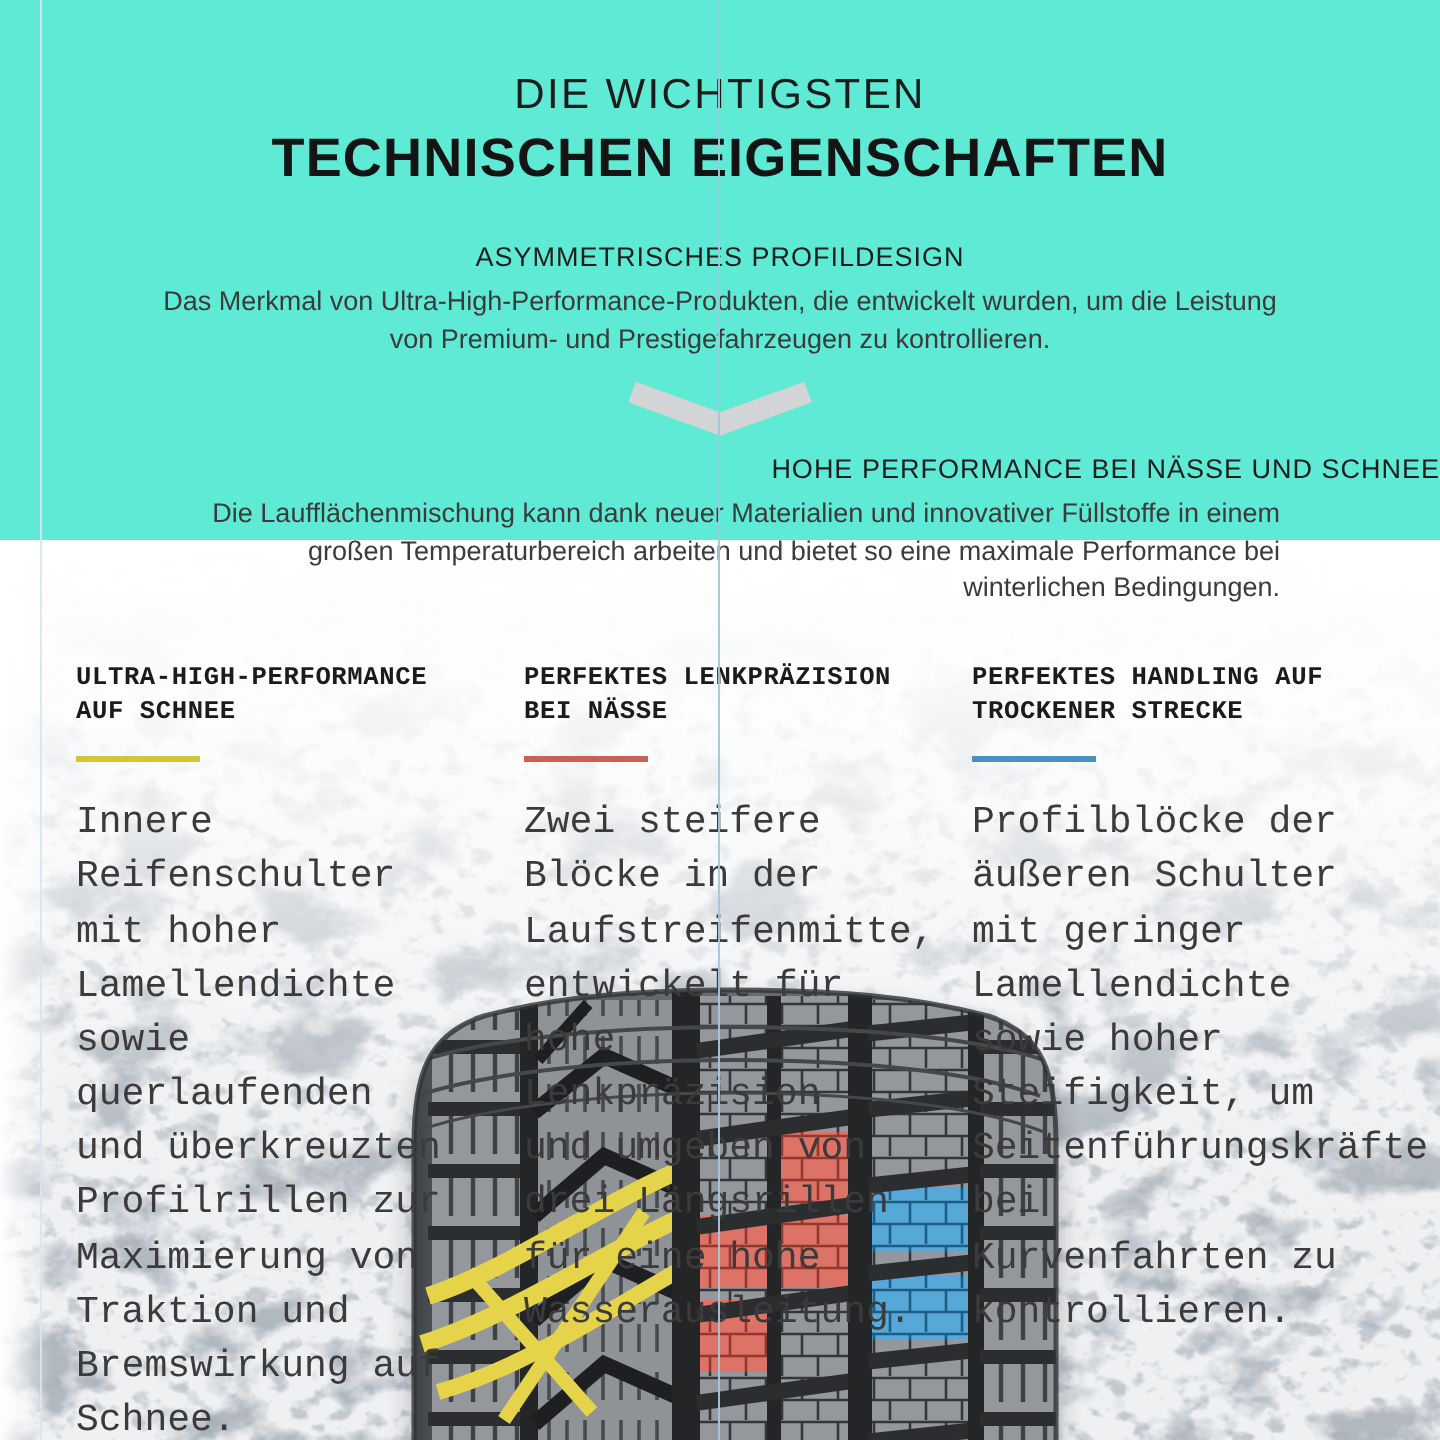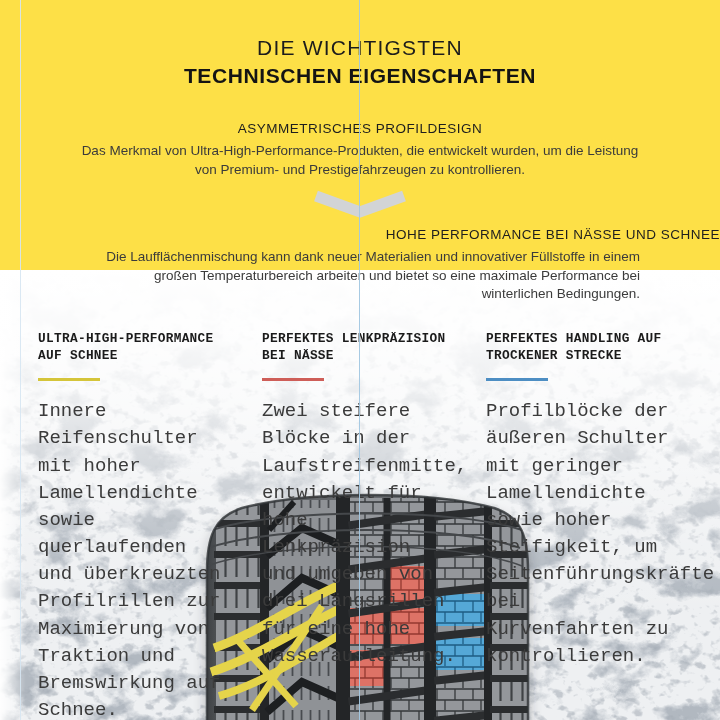--- a/index.html
+++ b/index.html
@@ -1,30 +1,30 @@
 <!DOCTYPE html>
 <html><head>
 <meta charset="utf-8">
 <style>
   * { margin:0; padding:0; box-sizing:border-box; }
   html,body { width:720px; height:720px; }
   body { font-family:"Liberation Sans", sans-serif; background:#ffffff; }
-  .canvas { position:relative; width:720px; height:720px; overflow:hidden; background:#fde047; }
+  .canvas { position:relative; width:720px; height:720px; overflow:hidden; background:#5eead4; }
 
   
   .snow-svg { position:absolute; left:0; top:270px; width:720px; height:450px; }
   .tire-svg { position:absolute; left:0; top:490px; width:720px; height:230px; }
   .vline { position:absolute; top:0; bottom:0; width:1px; z-index:40; }
   .vline.left   { left:20px;  background:#d6e6f2; opacity:.9; }
   .vline.center { left:359px; background:#a2c7e2; opacity:.95; }
 
   
   .header { position:absolute; top:36px; left:0; width:720px; text-align:center; z-index:20; }
   .title1 { font-size:21px; font-weight:400; letter-spacing:1.2px; color:#1c1c1c; }
-  .title2 { font-size:21px; font-weight:700; letter-spacing:0.6px; color:#141414; margin-top:4px; }
+  .title2 { font-size:27px; font-weight:700; letter-spacing:0.6px; color:#141414; margin-top:4px; }
 
   .section { position:absolute; left:0; width:720px; text-align:center; z-index:20; }
   .section.s1 { top:121px; }
   .section.s2 { top:227px;text-align:right; }
   .section-heading { font-size:13.5px; font-weight:400; letter-spacing:0.5px; color:#1e1e1e; }
   .section-body { margin:6px auto 0; max-width:560px; font-size:13.5px; line-height:1.38; color:#3b3b3b; }
 
   .chevron-wrap { position:absolute; top:190px; left:0; width:720px; text-align:center; z-index:20; }
 
   .features { position:absolute; top:331px; left:38px; width:644px; display:flex; gap:34px; z-index:20; }

